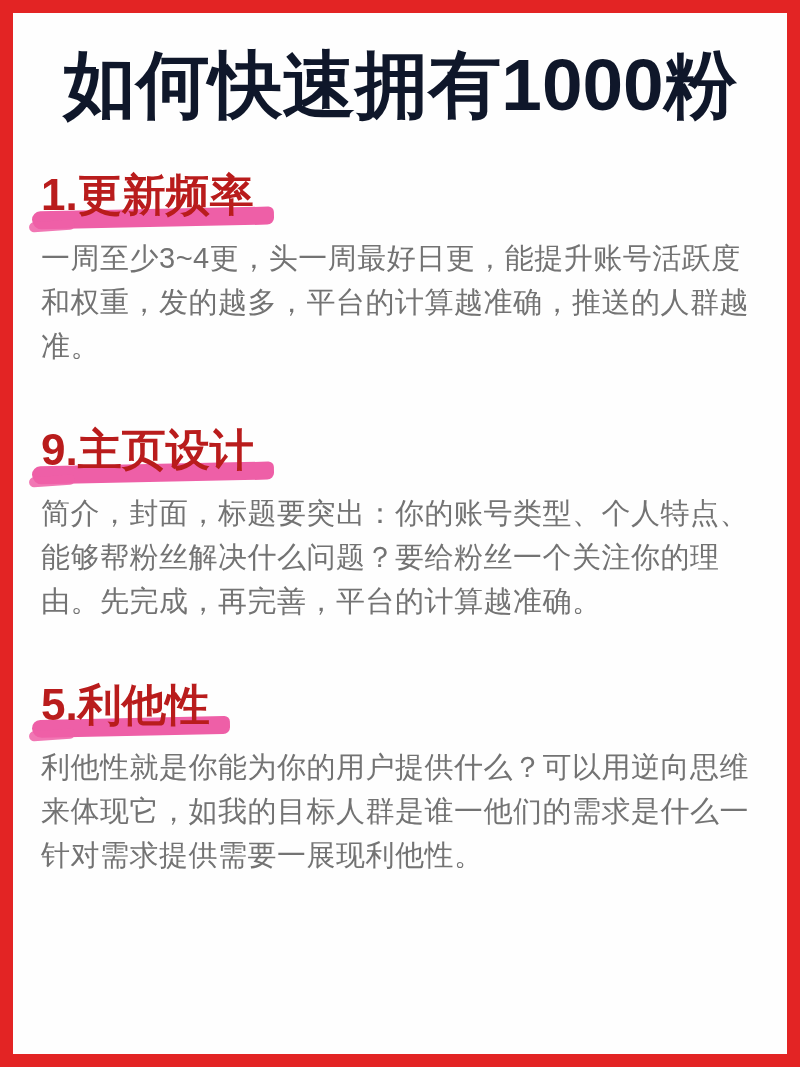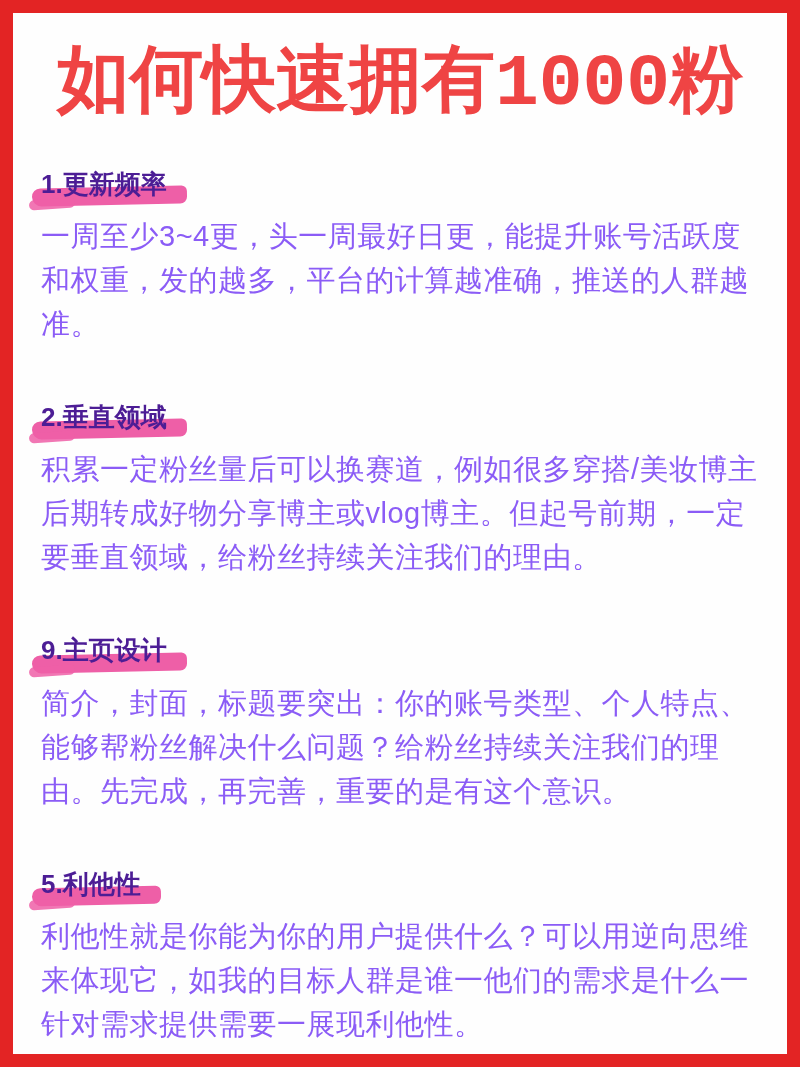--- a/index.html
+++ b/index.html
@@ -22,38 +22,37 @@
     border: 13px solid var(--border-color, #e32424);
     background: #fefefe;
     padding: 0 28px;
     overflow: hidden;
   }
   .page-title {
     margin: 30px 0 0 0;
     text-align: center;
     font-size: 73px;
     font-weight: 900;
-    color: #ef4444;
+    color: #0f172a;
     line-height: 1.15;
     white-space: nowrap;
     letter-spacing: 0px;
-    font-family: Liberation Mono, monospace;
   }
   .tip-section {
     margin-top: 56px;
   }
   .tip-section.first {
     margin-top: 42px;
   }
   .tip-heading {
     margin: 0;
-    font-size: 26px;
+    font-size: 44px;
     line-height: 1.2;
     font-weight: 800;
-    color: #4c1d95;
+    color: #b91c1c;
   }
   .hl {
     position: relative;
     display: inline-block;
     z-index: 0;
     padding-right: 4px;
   }
   
   .hl::before {
     content: "";
@@ -78,52 +77,46 @@
     height: 10px;
     background: var(--highlight-color, #ee5fa7);
     opacity: 0.85;
     border-radius: 8px;
     transform: rotate(-4deg);
   }
   .tip-body {
     margin: 14px 0 0 0;
     font-size: 29px;
     line-height: 44px;
-    color: #8b5cf6;
+    color: #737373;
     font-weight: 500;
     letter-spacing: 0.5px;
     text-align: left;
   }
 </style>
 </head>
 <body>
 
 <div class="frame">
 
   <h1 class="page-title">如何快速拥有1000粉</h1>
 
   <section class="tip-section first">
     <h2 class="tip-heading">
       <span class="hl">1.更新频率</span>
     </h2>
     <p class="tip-body">一周至少3~4更，头一周最好日更，能提升账号活跃度和权重，发的越多，平台的计算越准确，推送的人群越准。</p>
   </section>
 
-  <section class="tip-section">
-    <h2 class="tip-heading">
-      <span class="hl">2.垂直领域</span>
-    </h2>
-    <p class="tip-body">积累一定粉丝量后可以换赛道，例如很多穿搭/美妆博主后期转成好物分享博主或vlog博主。但起号前期，一定要垂直领域，给粉丝持续关注我们的理由。</p>
-  </section>
 
   <section class="tip-section">
     <h2 class="tip-heading">
       <span class="hl">9.主页设计</span>
     </h2>
-    <p class="tip-body">简介，封面，标题要突出：你的账号类型、个人特点、能够帮粉丝解决什么问题？给粉丝持续关注我们的理由。先完成，再完善，重要的是有这个意识。</p>
+    <p class="tip-body">简介，封面，标题要突出：你的账号类型、个人特点、能够帮粉丝解决什么问题？要给粉丝一个关注你的理由。先完成，再完善，平台的计算越准确。</p>
   </section>
 
   <section class="tip-section">
     <h2 class="tip-heading">
       <span class="hl">5.利他性</span>
     </h2>
     <p class="tip-body">利他性就是你能为你的用户提供什么？可以用逆向思维来体现它，如我的目标人群是谁一他们的需求是什么一针对需求提供需要一展现利他性。</p>
   </section>
 
 </div>

